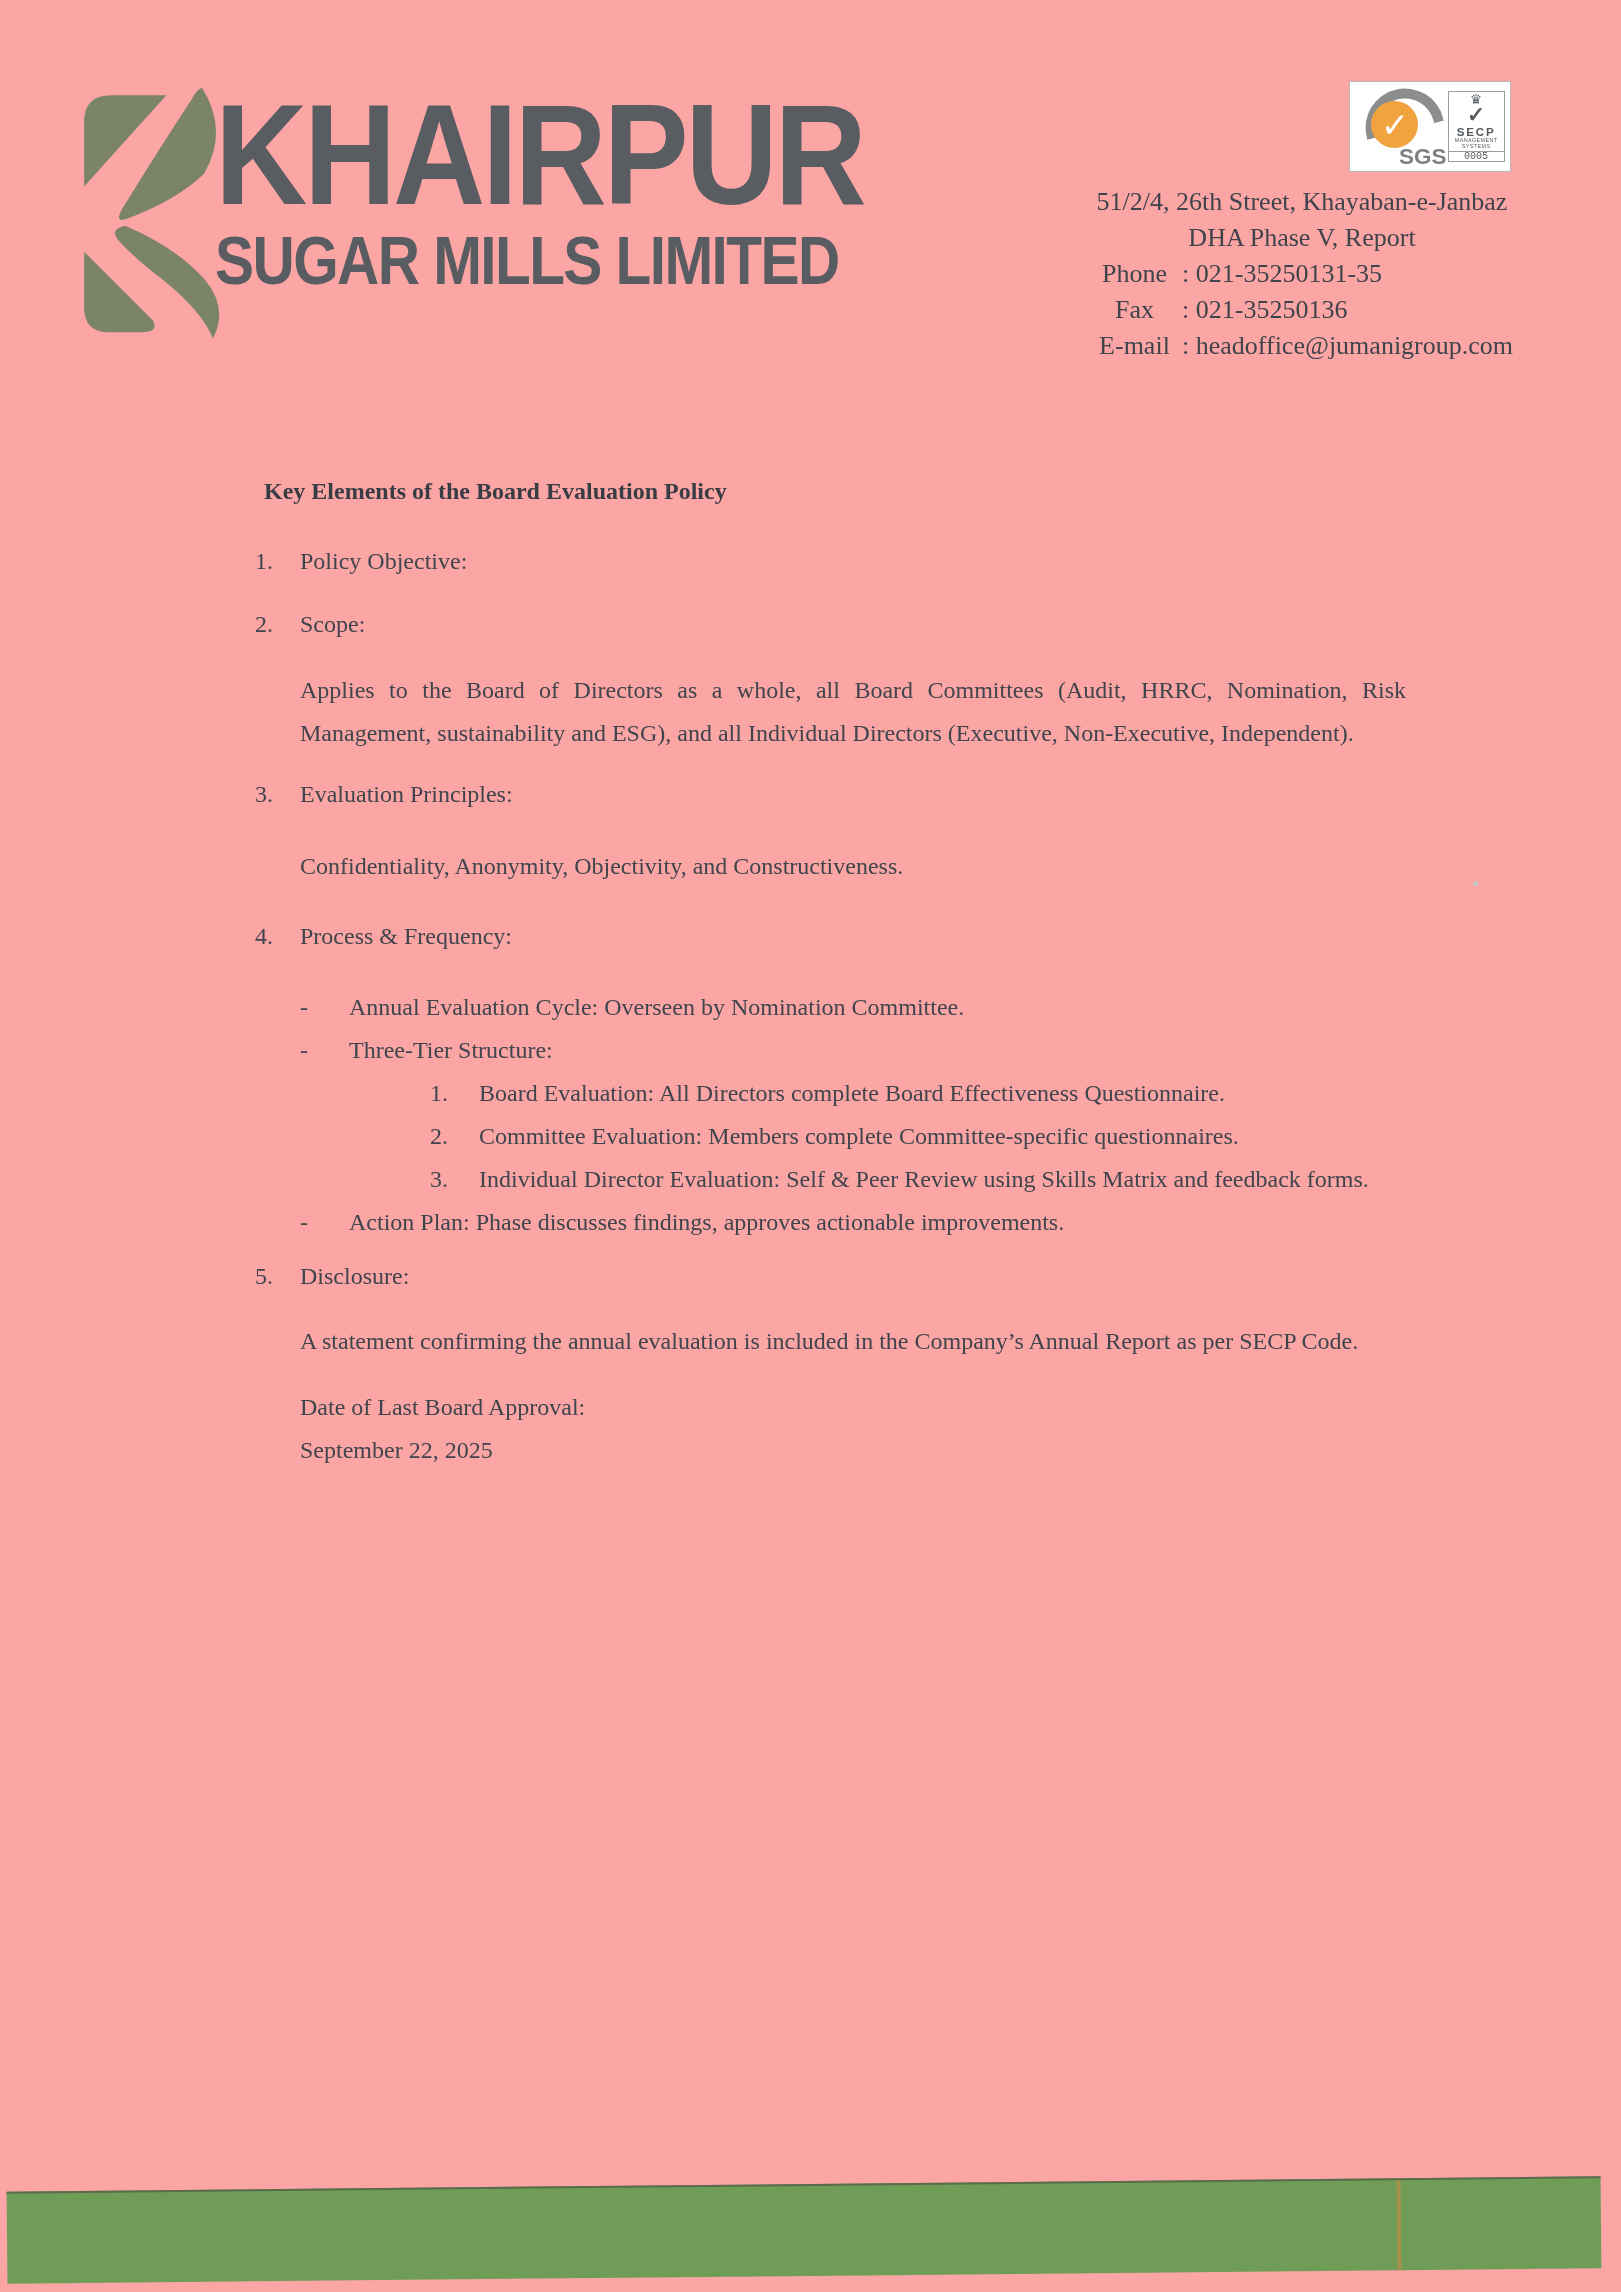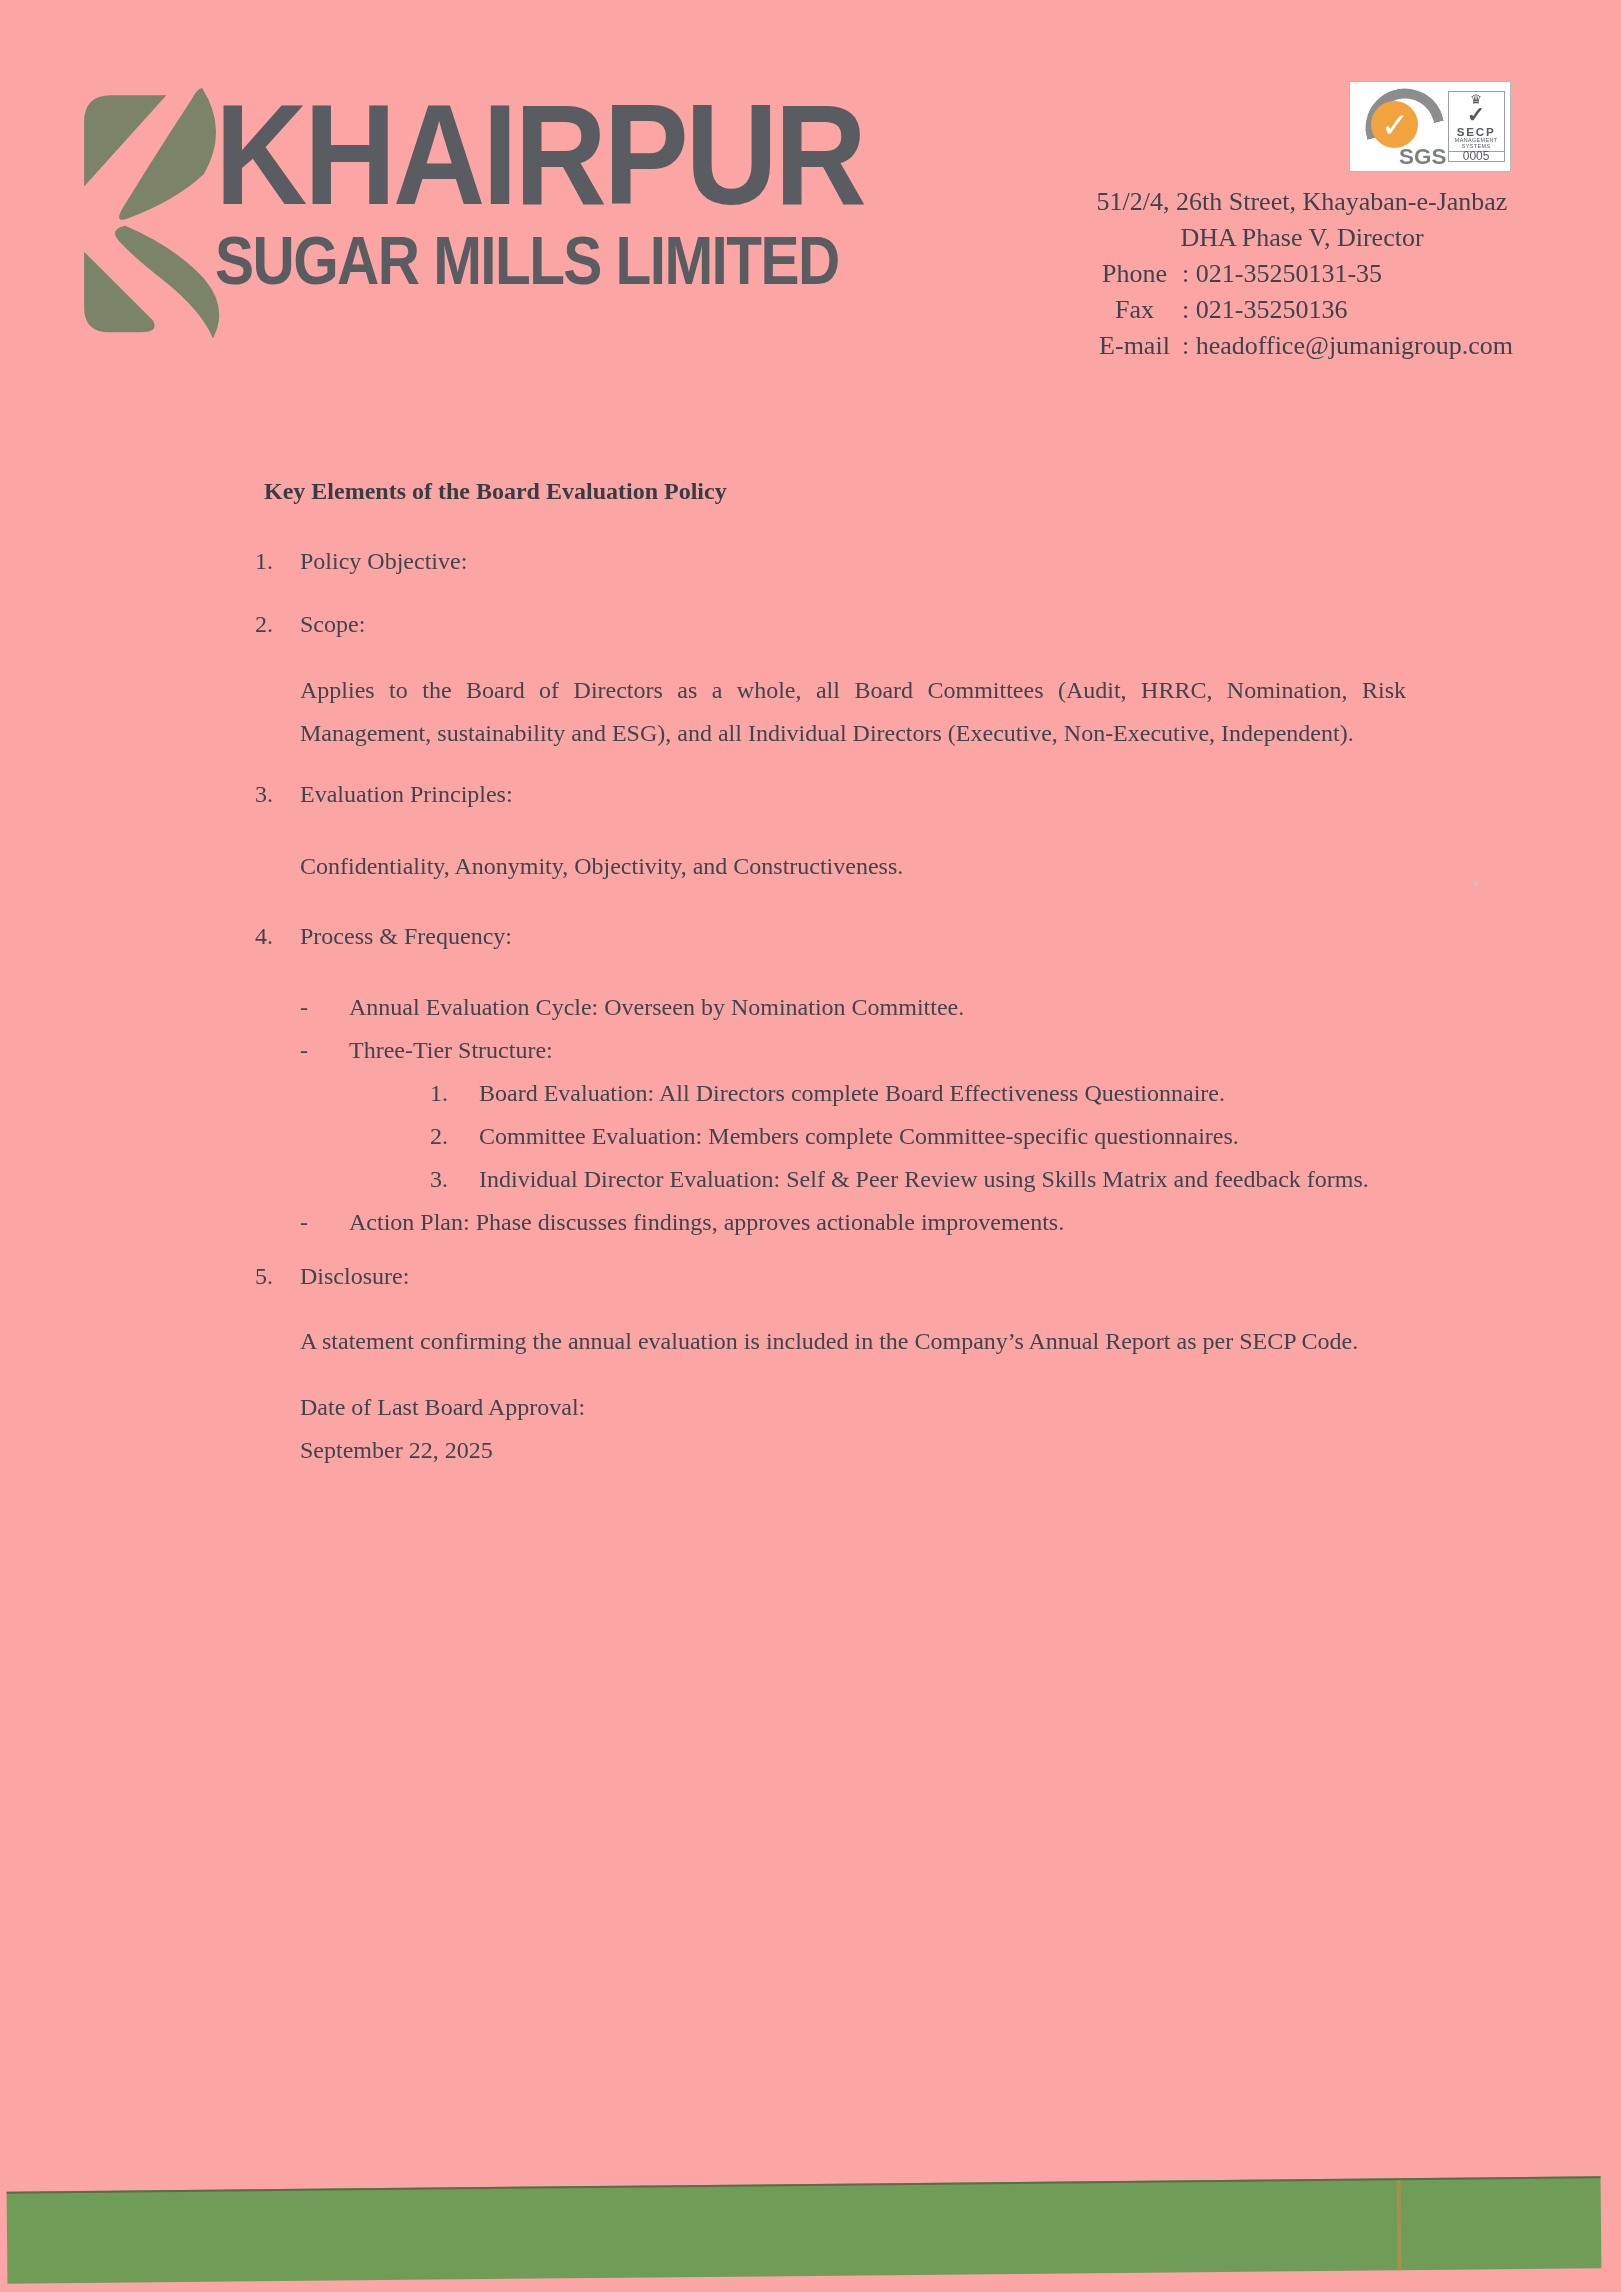--- a/index.html
+++ b/index.html
@@ -29,21 +29,21 @@
                 background:#f0a33f; color:#fff; display:flex; align-items:center; justify-content:center;
                 font-size:34px; font-weight:bold; font-family:"DejaVu Sans", sans-serif; }
   .sgs-label { position:absolute; right:-7.2px; bottom:-3.6px; color:#7c8082; font-weight:bold;
                font-size:22.4px; font-family:"Liberation Sans", sans-serif; }
   .ukas-wrap { width:57px; text-align:center; font-family:"Liberation Sans", sans-serif; color:#555a5e; }
   .ukas-box { border:1.8px solid #9aa0a0; padding:0.9px 0 1.8px; }
   .ukas-crown { font-size:13.4px; line-height:13.4px; }
   .ukas-check { font-size:21.5px; line-height:19.7px; font-weight:bold; }
   .ukas-name { font-size:11.6px; letter-spacing:1.8px; font-weight:bold; line-height:12.5px; }
   .ukas-sub { font-size:5.4px; line-height:5.4px; letter-spacing:0.4px; }
-  .ukas-num { font-size:12px; line-height:9px; border:0.9px solid #9aa0a0; border-top:none; }
+  .ukas-num { font-size:10px; line-height:9px; border:0.9px solid #9aa0a0; border-top:none;font-family:Liberation Mono, monospace; }
 
   .contact { position:absolute; left:1087px; top:184px; width:430px;
              font-size:26px; line-height:36px; color:#3e444b;text-align:center; }
   .contact-row { display:flex; }
   .contact-label { width:95px; flex:none; }
 
   
   .content { position:absolute; left:255px; top:470px; width:1151px;
              font-size:24px; line-height:43px; }
   .doc-title { font-weight:bold; margin-left:9px; color:#383d44; }
@@ -103,21 +103,21 @@
         <div class="ukas-name">SECP</div>
         <div class="ukas-sub">MANAGEMENT</div>
         <div class="ukas-sub">SYSTEMS</div>
       </div>
       <div class="ukas-num">0005</div>
     </div>
   </div>
 
   <div class="contact">
     <div>51/2/4, 26th Street, Khayaban-e-Janbaz</div>
-    <div>DHA Phase V, Director</div>
+    <div>DHA Phase V, Report</div>
     <div class="contact-row">
       <span class="contact-label">Phone</span>
       <span>: 021-35250131-35</span>
     </div>
     <div class="contact-row">
       <span class="contact-label">Fax</span>
       <span>: 021-35250136</span>
     </div>
     <div class="contact-row">
       <span class="contact-label">E-mail</span>

